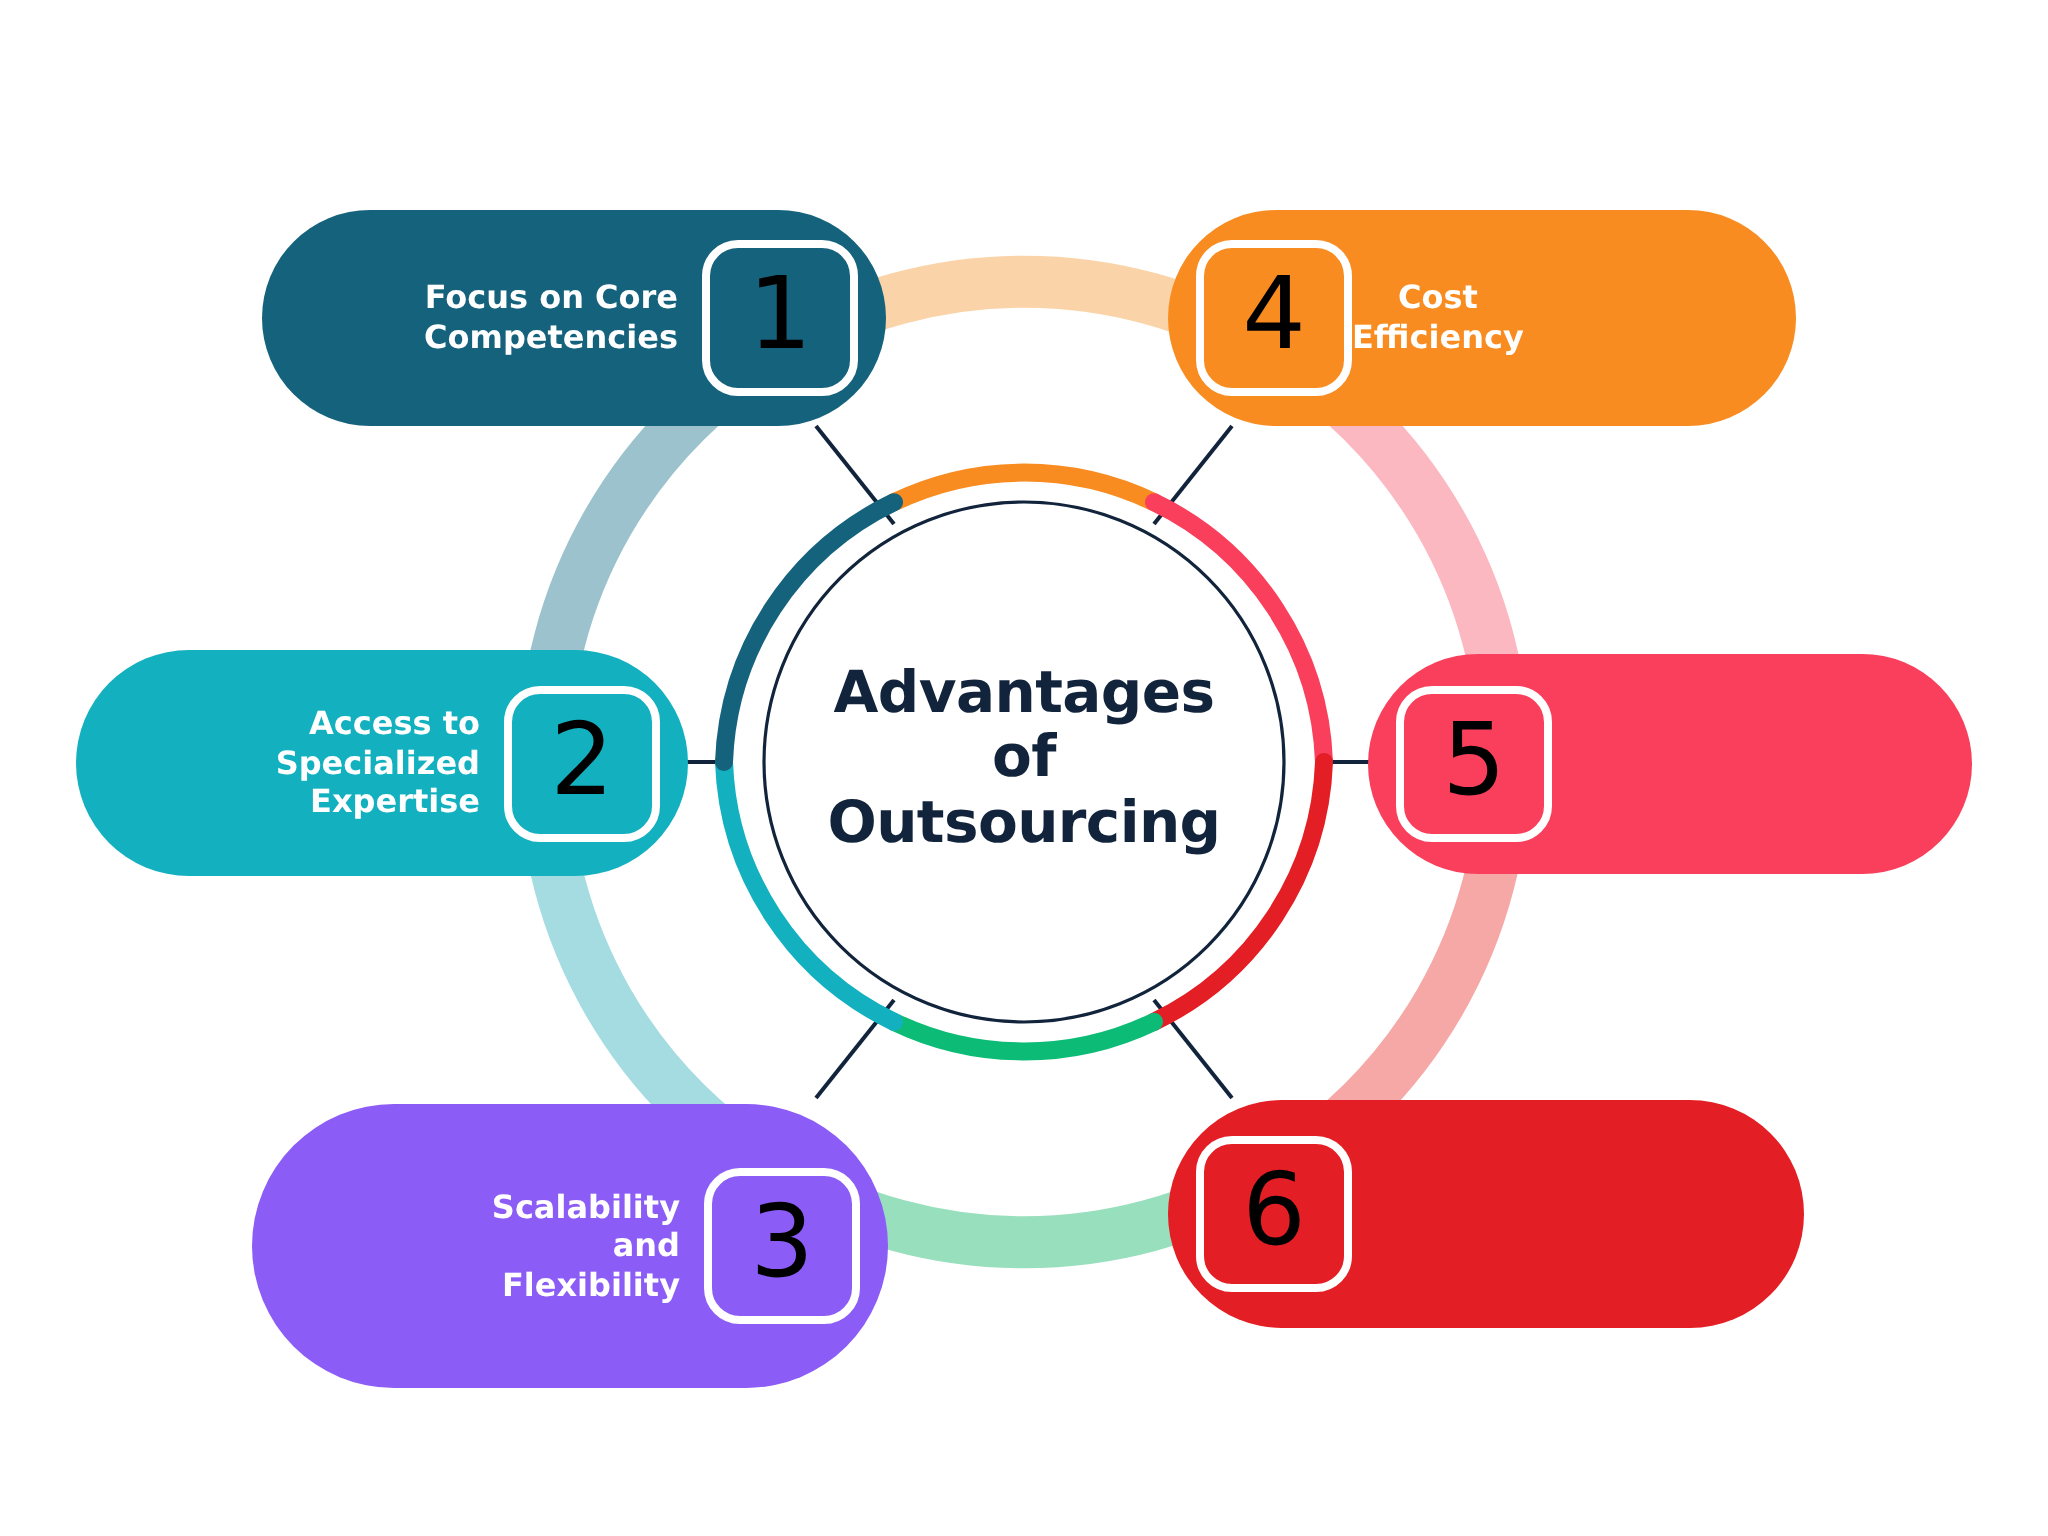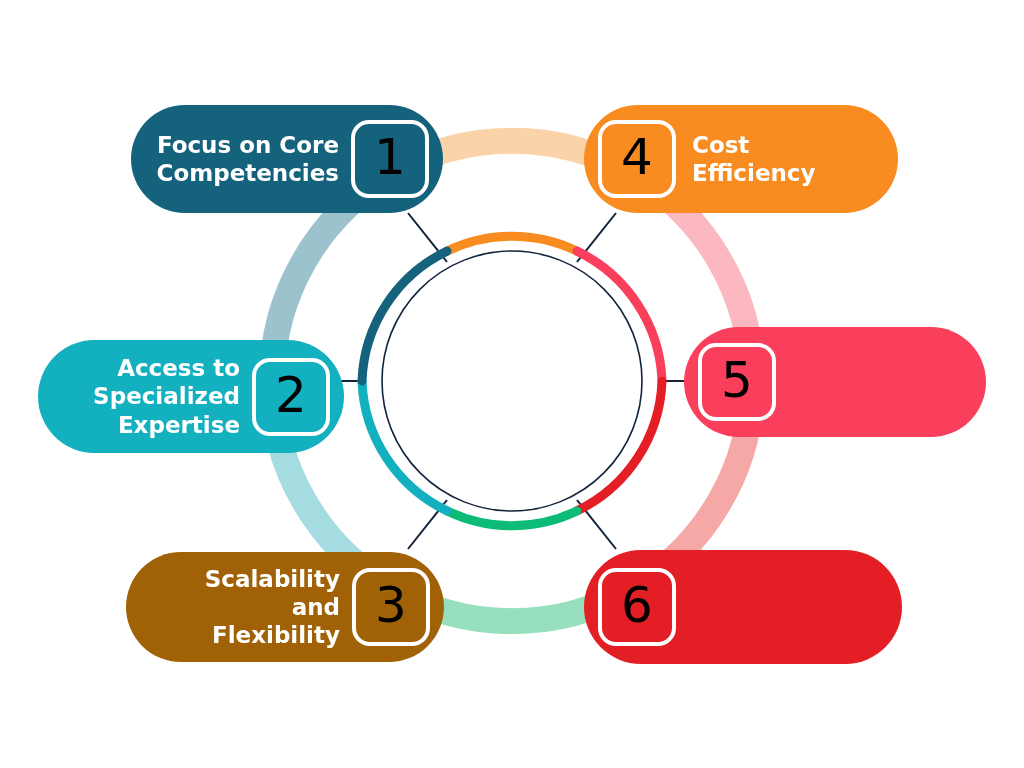--- a/index.html
+++ b/index.html
@@ -51,26 +51,26 @@
     border-radius: 999px;
     box-sizing: border-box;
   }
   .pill.left  { flex-direction: row; justify-content: flex-end; padding-right: 14px; }
   .pill.right { flex-direction: row; justify-content: flex-start; padding-left: 14px; }
 
   .pill-label {
     color: #ffffff;
     font-family: "DejaVu Sans", sans-serif;
     font-weight: bold;
-    font-size: 23px;
+    font-size: 16px;
     line-height: 1.22;
     white-space: pre-line;
   }
   .pill.left  .pill-label { text-align: right; padding-right: 12px; }
-  .pill.right .pill-label { text-align: left;  padding-left: 16px; }
+  .pill.right .pill-label { text-align: center;  padding-left: 0; }
 
   .num-box {
     flex: 0 0 auto;
     width: 78px;
     height: 78px;
     border: 4px solid #ffffff;
     border-radius: 18px;
     display: flex;
     align-items: center;
     justify-content: center;
@@ -115,39 +115,42 @@
       <path d="M 577.0 251.1 A 150 150 0 0 1 662.0 381.0" stroke="#F93F5C"></path>
       <path d="M 662.0 381.0 A 150 150 0 0 1 577.0 510.9" stroke="#E31E24"></path>
       <path d="M 577.0 510.9 A 150 150 0 0 1 447.0 510.9" stroke="#0CBC76"></path>
       <path d="M 447.0 510.9 A 150 150 0 0 1 362.0 381.0" stroke="#13B0C0"></path>
       <path d="M 362.0 381.0 A 150 150 0 0 1 447.0 251.1" stroke="#15627C"></path>
     </g>
 
     <circle cx="512" cy="381" r="130" fill="#ffffff" stroke="#12243C" stroke-width="1.6"></circle>
   </svg>
 
+  <div class="hub-title">Advantages
+of
+Outsourcing</div>
 
   <div class="pill left" style="left:131px; top:105px; width:312px; height:108px; background:#15627C;">
     <div class="pill-label">Focus on Core
 Competencies</div>
     <div class="num-box">
       <span>1</span>
     </div>
   </div>
 
-  <div class="pill left" style="left:38px; top:325px; width:306px; height:113px; background:#13B0C0;margin-top:15px;">
+  <div class="pill left" style="left:38px; top:325px; width:306px; height:113px; background:#13B0C0;">
     <div class="pill-label">Access to
 Specialized
 Expertise</div>
     <div class="num-box">
       <span>2</span>
     </div>
   </div>
 
-  <div class="pill left" style="left:126px; top:552px; width:318px; height:110px; background:#a16207;">
+  <div class="pill left" style="left:126px; top:552px; width:318px; height:142px; background:#8b5cf6;">
     <div class="pill-label">Scalability
 and
 Flexibility</div>
     <div class="num-box">
       <span>3</span>
     </div>
   </div>
 
   <div class="pill right" style="left:584px; top:105px; width:314px; height:108px; background:#F88C20;">
     <div class="num-box">

